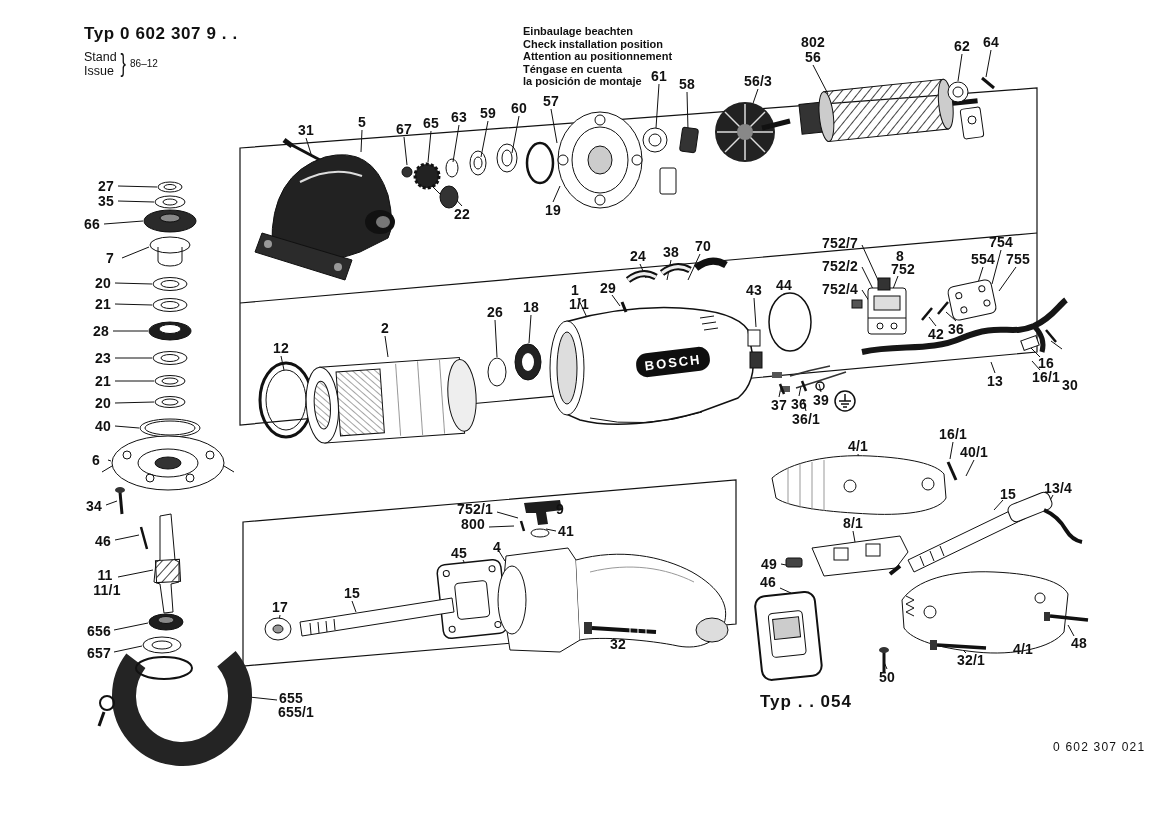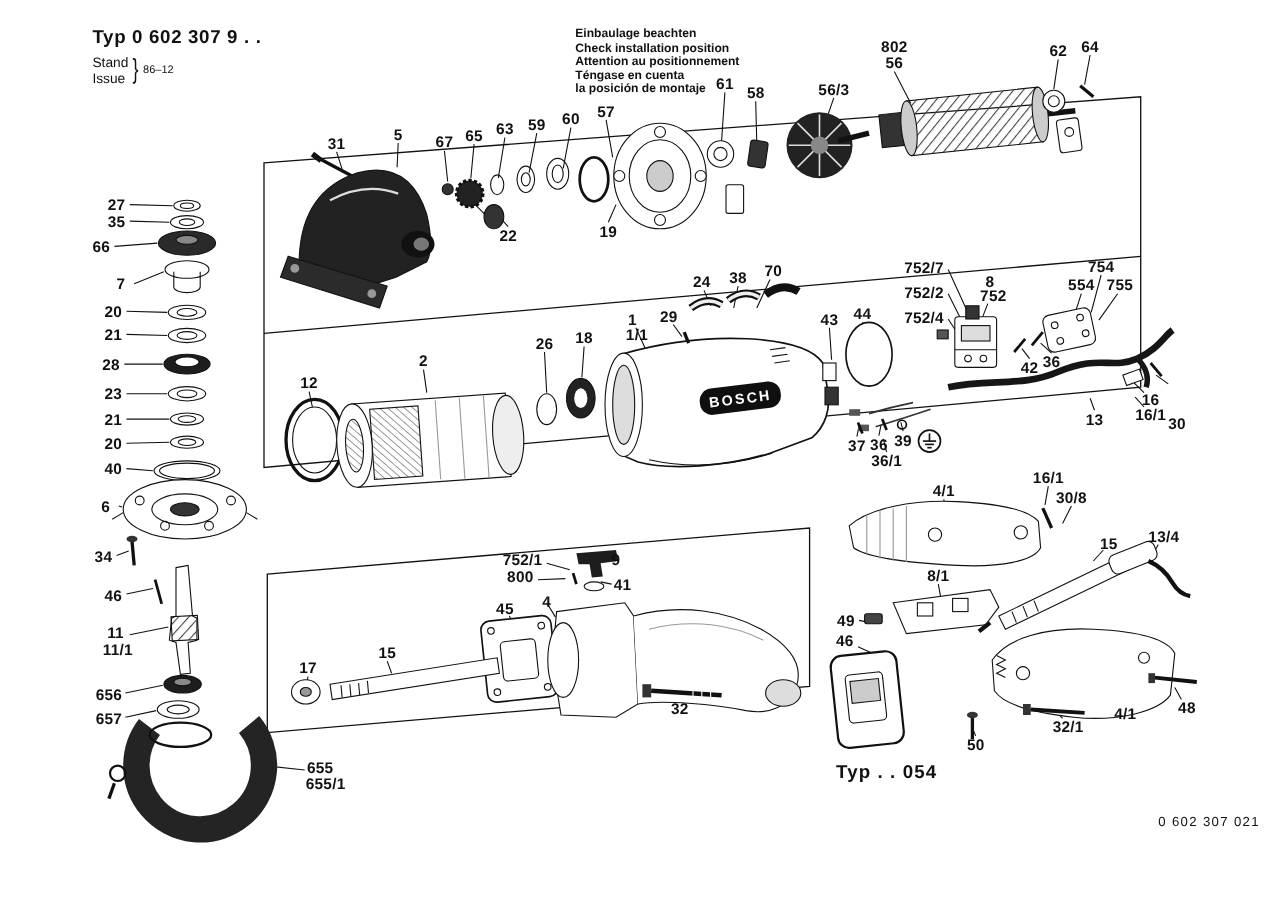--- a/index.html
+++ b/index.html
@@ -424,21 +424,21 @@
       <div class="plabel" style="left: 1046px; top: 363px;">16</div>
       <div class="plabel" style="left: 1070px; top: 356px; margin-top: 29px;">30</div>
       <div class="plabel" style="left: 1046px; top: 377px;">16/1</div>
       <div class="plabel" style="left: 995px; top: 381px;">13</div>
       <div class="plabel" style="left: 779px; top: 405px;">37</div>
       <div class="plabel" style="left: 799px; top: 404px;">36</div>
       <div class="plabel" style="left: 821px; top: 400px;">39</div>
       <div class="plabel" style="left: 806px; top: 419px;">36/1</div>
       <div class="plabel" style="left: 858px; top: 446px;">4/1</div>
       <div class="plabel" style="left: 953px; top: 434px;">16/1</div>
-      <div class="plabel" style="left: 974px; top: 452px;">30/8</div>
+      <div class="plabel" style="left: 974px; top: 452px;">40/1</div>
       <div class="plabel" style="left: 1008px; top: 494px;">15</div>
       <div class="plabel" style="left: 1058px; top: 488px;">13/4</div>
       <div class="plabel" style="left: 853px; top: 523px;">8/1</div>
       <div class="plabel" style="left: 475px; top: 509px;">752/1</div>
       <div class="plabel" style="left: 473px; top: 524px;">800</div>
       <div class="plabel" style="left: 497px; top: 547px;">4</div>
       <div class="plabel" style="left: 560px; top: 509px;">9</div>
       <div class="plabel" style="left: 566px; top: 531px;">41</div>
       <div class="plabel" style="left: 459px; top: 553px;">45</div>
       <div class="plabel" style="left: 352px; top: 593px;">15</div>

